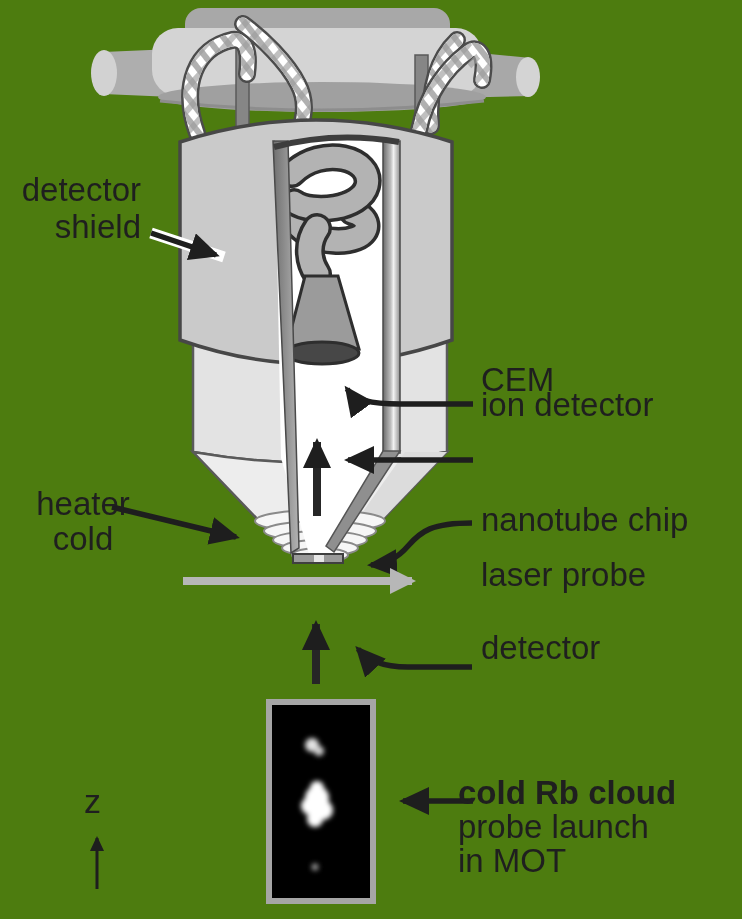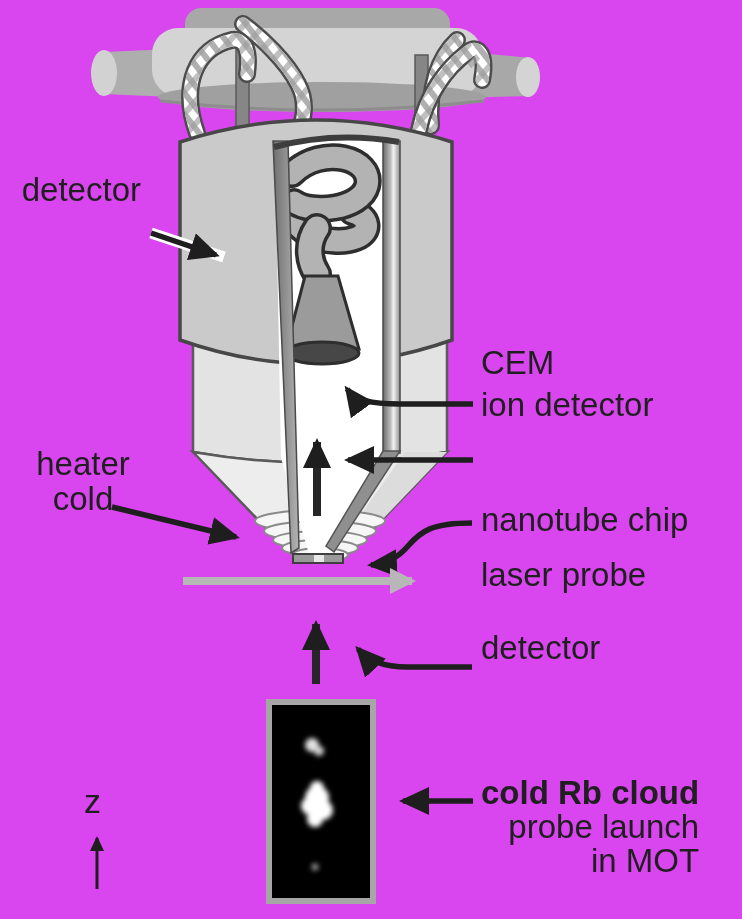--- a/index.html
+++ b/index.html
@@ -1,29 +1,29 @@
 <!DOCTYPE html>
 <html><head>
 <meta charset="utf-8">
 <style>
   html,body{margin:0;padding:0;background:#fff;}
-  #figure{position:relative;width:742px;height:919px;background:#d946ef;overflow:hidden;
+  #figure{position:relative;width:742px;height:919px;background:#4d7c0f;overflow:hidden;
           font-family:"Liberation Sans", sans-serif;}
   #scene{position:absolute;left:0;top:0;}
   .lbl{position:absolute;color:#1f1f1f;font-size:33px;line-height:37px;white-space:pre;}
   .lbl .b{font-weight:bold;}
   #lbl-detector-shield{left:0;top:171;width:141;text-align:right;}
   #lbl-heater-coil{left:20;top:446;width:126;text-align:center;line-height:35px;}
-  #lbl-cem{left:481px;top:344px;text-align:center;}
+  #lbl-cem{left:481px;top:361px;text-align:center;}
   #lbl-ion-detector{left:481px;top:386px;}
   #lbl-ion-path{left:481px;top:433px;}
   #lbl-nanotube{left:481px;top:501px;font-weight:normal;}
   #lbl-laser{left:481px;top:556px;text-align:center;}
   #lbl-launched{left:481px;top:631px;line-height:34px;}
-  #lbl-coldrb{left:481px;top:776px;line-height:34px;text-align:right;}
+  #lbl-coldrb{left:458px;top:776px;line-height:34px;}
   #lbl-z{left:84px;top:783px;font-size:34px;}
   #lbl-detector-shield{left:0px;top:171px;}
   #lbl-heater-coil{left:20px;top:446px;}
 </style>
 </head>
 <body>
 
 <div id="figure">
 
 <svg id="scene" width="742" height="919" viewBox="0 0 742 919">
@@ -174,23 +174,23 @@
     <path d="M473,404 L400,404 C370,404 355,400 347,389" stroke="#1e1e1e" stroke-width="5.5" marker-end="url(#mB)"></path>
     <path d="M472,523 C432,523 421,531 408,546 C397,559 385,564 371,565" stroke="#1e1e1e" stroke-width="5.5" marker-end="url(#mB)"></path>
     <path d="M183,581 L412,581" stroke="#b7b7b7" stroke-width="8" marker-end="url(#mG)"></path>
     <path d="M316,684 L316,624" stroke="#262626" stroke-width="8" marker-end="url(#mB)"></path>
     <path d="M472,667 L408,667 C382,667 368,660 358,649" stroke="#1e1e1e" stroke-width="5.5" marker-end="url(#mB)"></path>
     <path d="M473,801 L403,801" stroke="#1e1e1e" stroke-width="5.5" marker-end="url(#mB)"></path>
     <path d="M97,889 L97,838" stroke="#1e1e1e" stroke-width="3" marker-end="url(#mS)"></path>
   </g>
 </svg>
 
-<div class="lbl" id="lbl-detector-shield" style="width:141px;text-align:right;"><span>detector</span><br></div>
-
-<div class="lbl" id="lbl-heater-coil" style="width:126px;"><span>heater</span><br><span>cold</span></div>
+<div class="lbl" id="lbl-detector-shield" style="width:141px;text-align:right;"><span>detector</span><br><span>shield</span></div>
+
+<div class="lbl" id="lbl-heater-coil" style="width:126px;margin-top:40px;"><span>heater</span><br><span>cold</span></div>
 
 <div class="lbl" id="lbl-cem">CEM</div>
 <div class="lbl" id="lbl-ion-detector">ion detector</div>
 <div class="lbl" id="lbl-nanotube">nanotube chip</div>
 <div class="lbl" id="lbl-laser">laser probe</div>
 
 <div class="lbl" id="lbl-launched"><span>detector</span><br></div>
 
 <div class="lbl" id="lbl-coldrb"><span class="b">cold Rb cloud</span><br><span>probe launch</span><br><span>in MOT</span></div>
 

